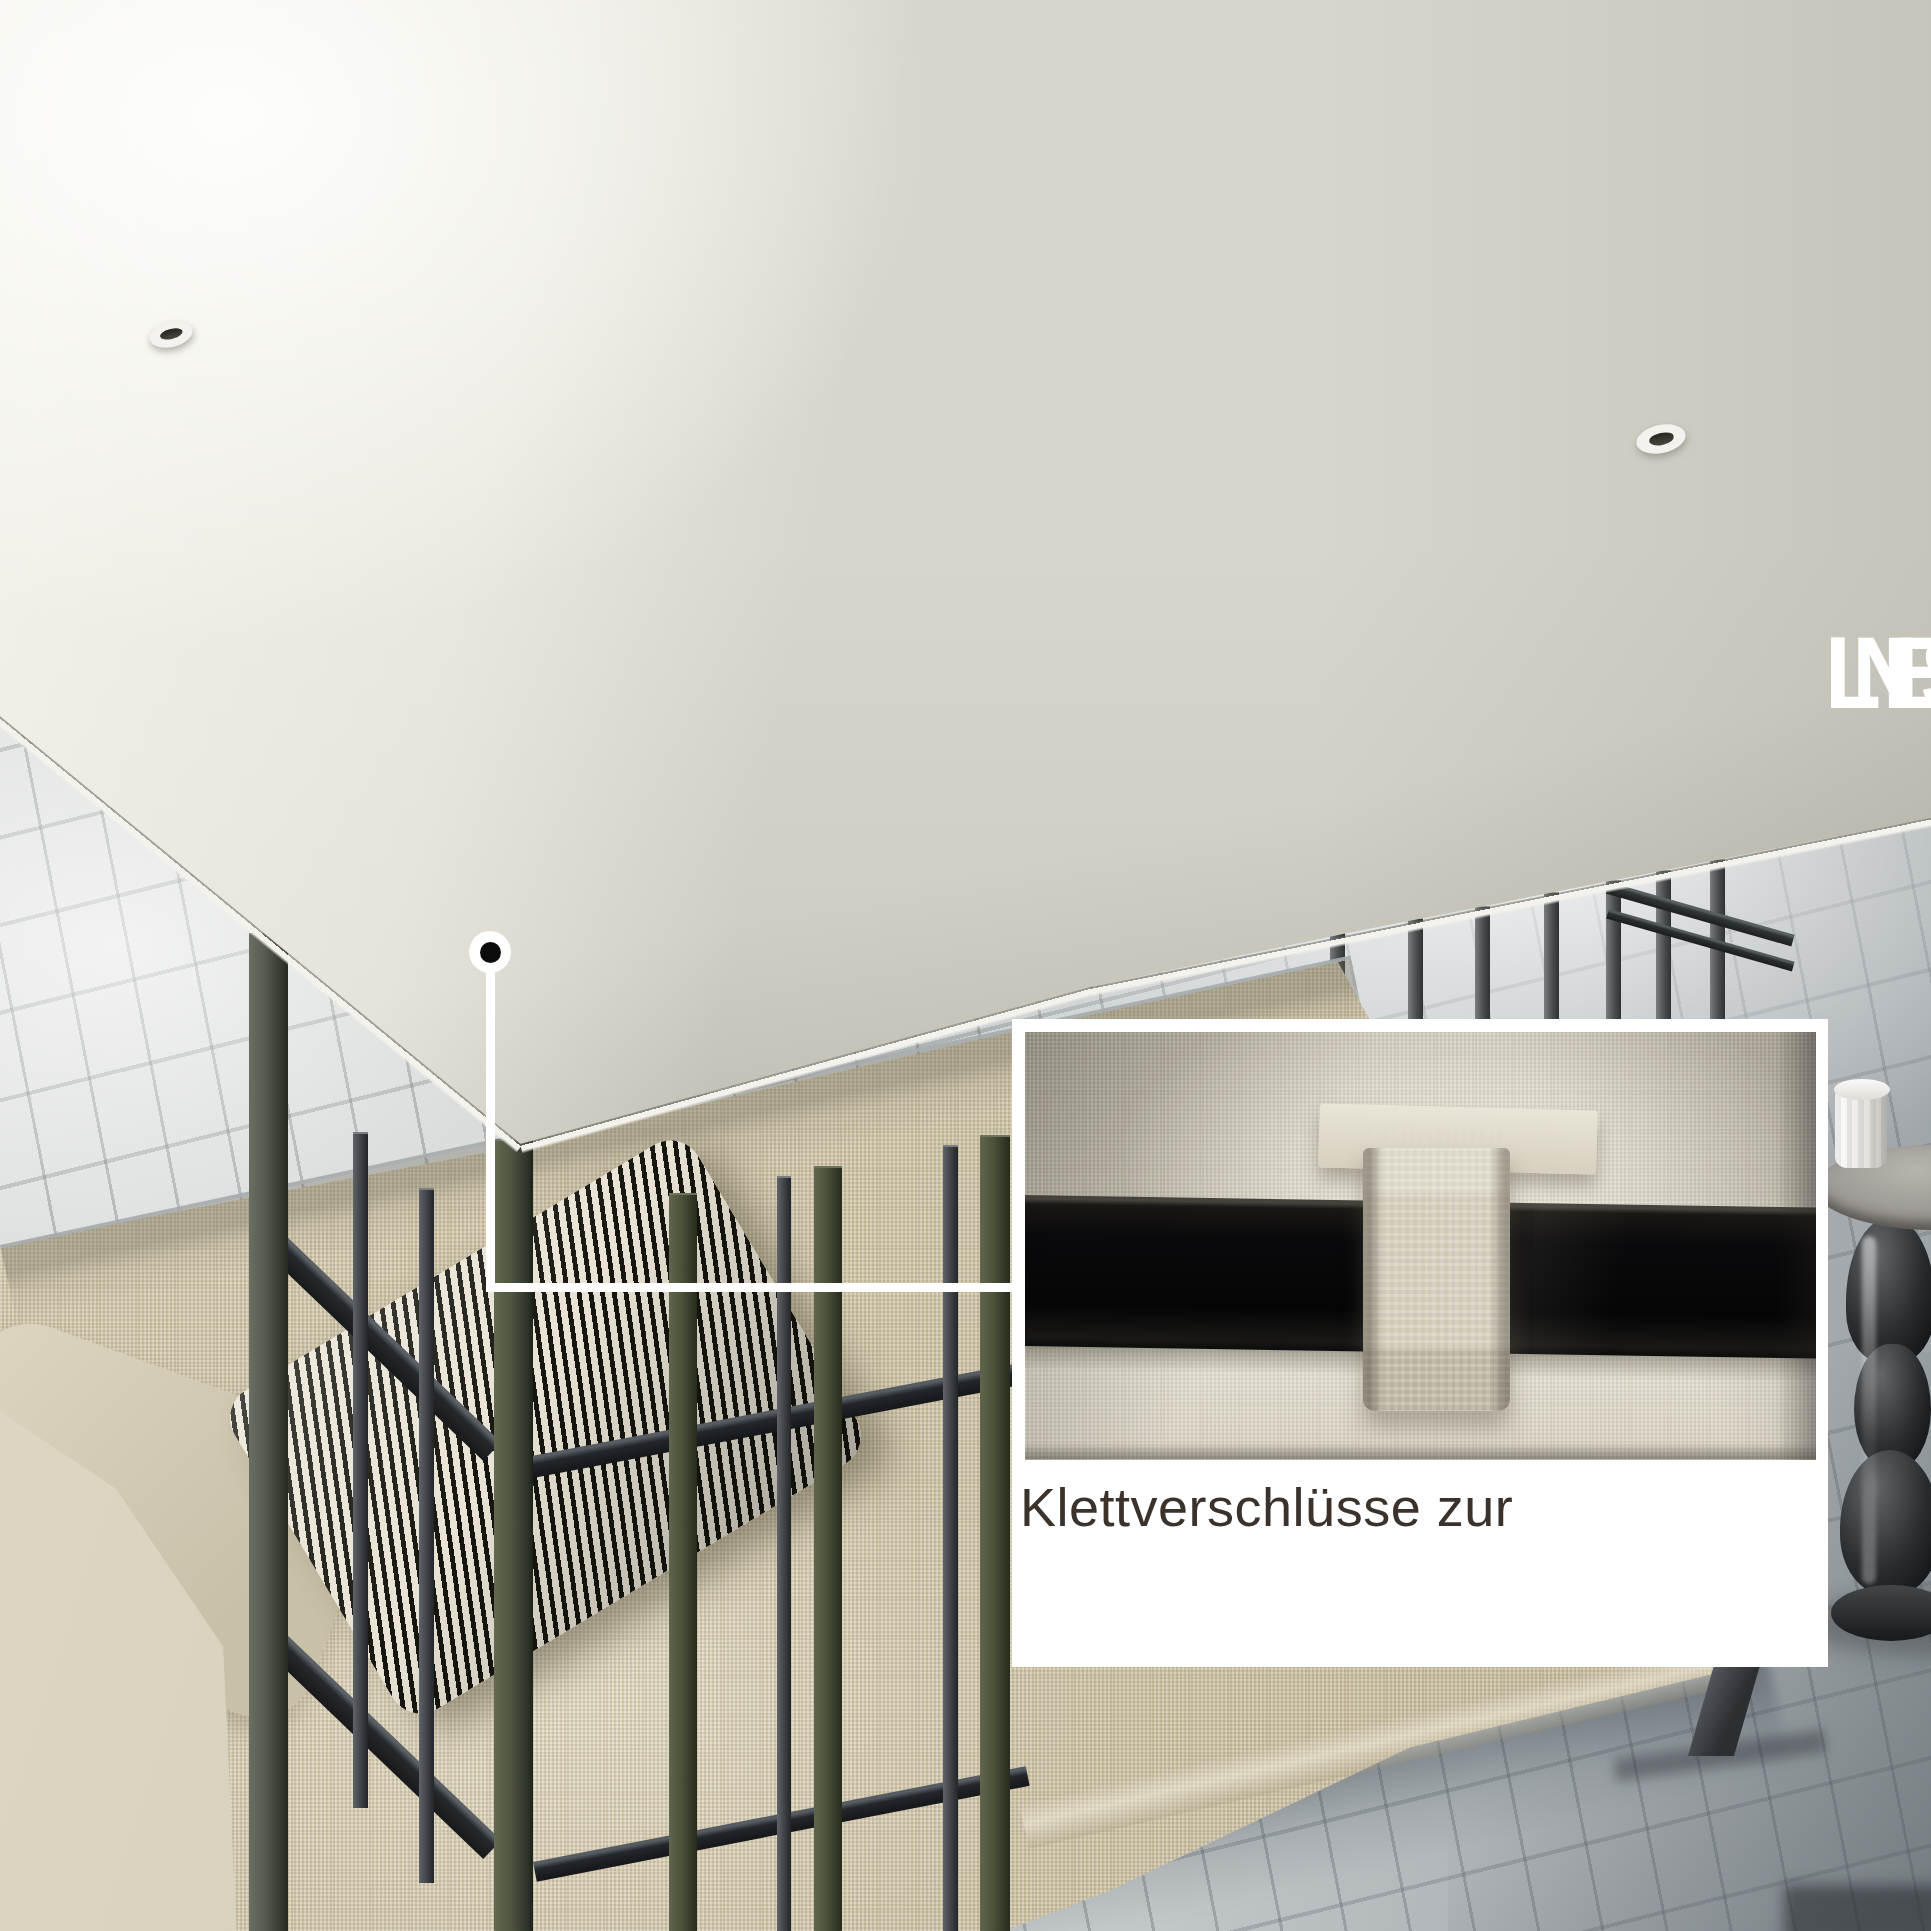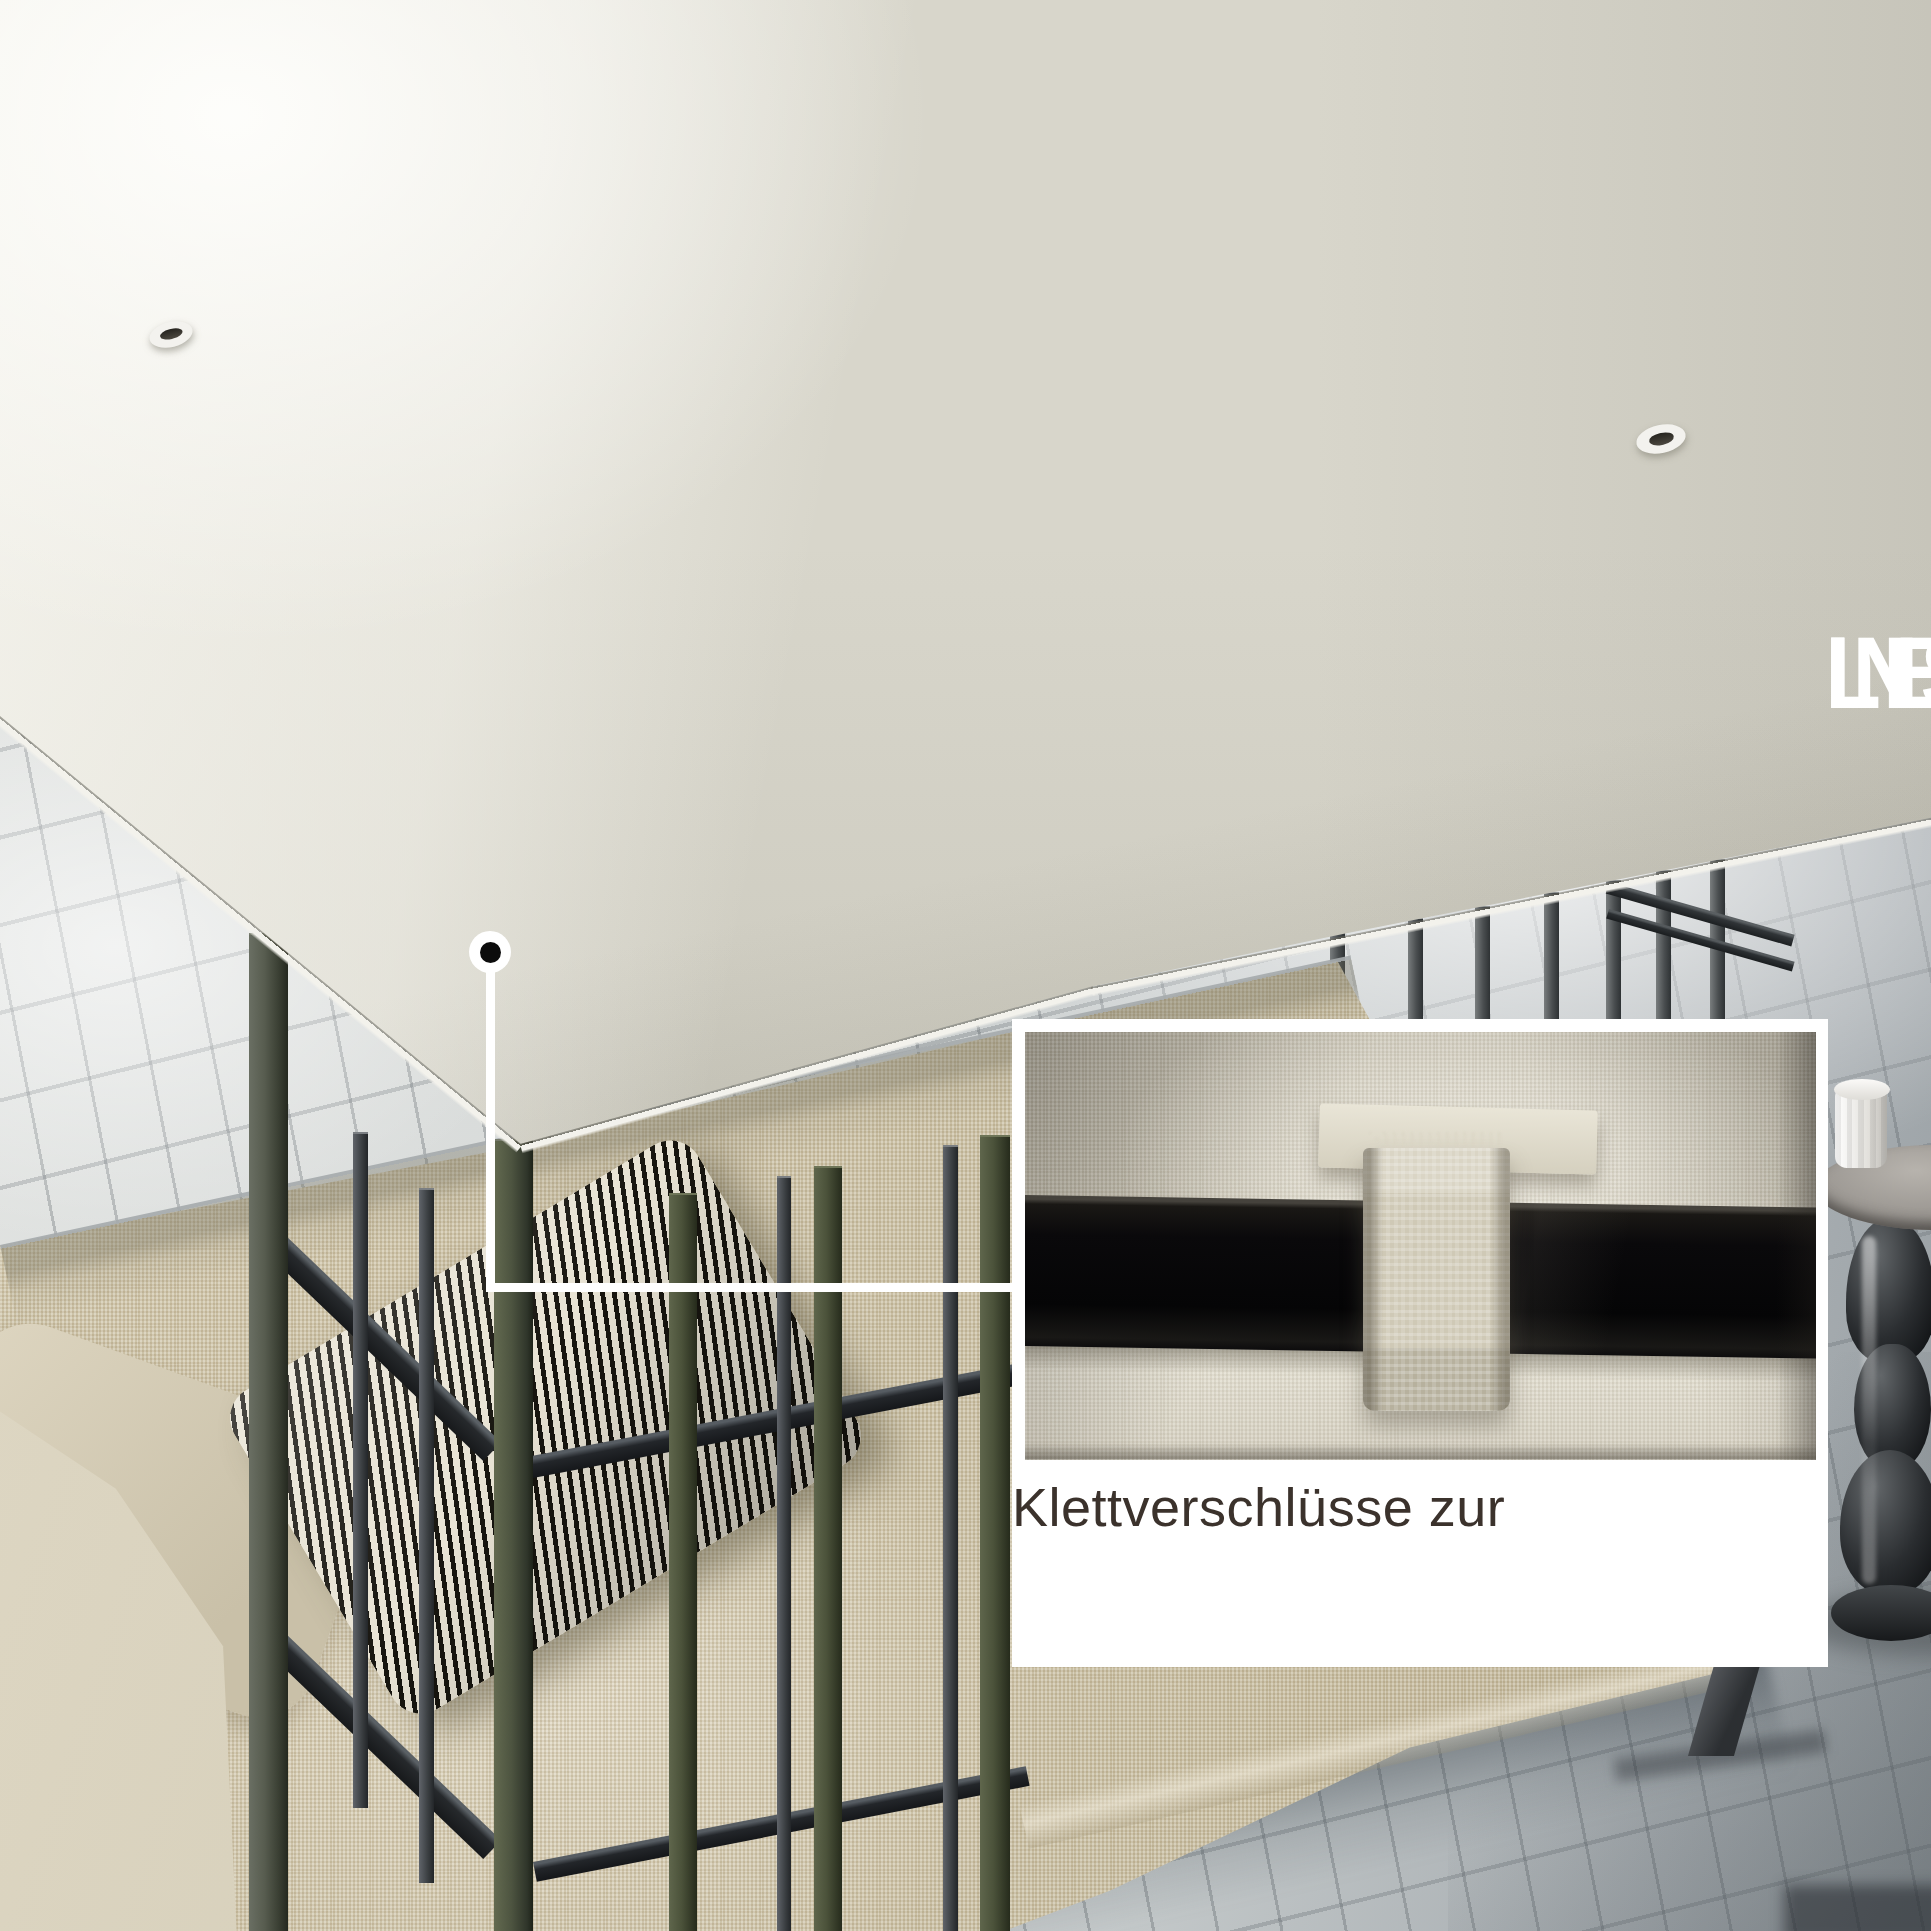--- a/index.html
+++ b/index.html
@@ -158,21 +158,21 @@
       repeating-linear-gradient(to right, rgba(255,255,255,.14) 0 3.9px, rgba(255,255,255,0) 3.9px 7.7px),
       linear-gradient(to bottom,#dad5c5 0 17%,#cfc9b6 17% 76%,#b7b19e 76% 100%);
     box-shadow:0 15.4px 21px rgba(95,90,76,.38);}
   .ph-strap-fuzz{left:344px;top:100px;width:135px;height:33px;filter:blur(1px);opacity:.95;
     background:repeating-radial-gradient(circle at 7.7px 7.7px, #dcd7c7 0 1.9px, rgba(220,215,199,0) 2.9px 8.7px);}
   .ph-right-shade{left:0;top:0;width:791px;height:428px;
     background:linear-gradient(to left, rgba(35,32,28,.38), rgba(35,32,28,0) 5%);}
   .ph-bottom-shade{left:0;top:412px;width:791px;height:15.4px;
     background:linear-gradient(to top, rgba(75,70,60,.38), rgba(75,70,60,0));}
   .caption{left:0;top:440px;width:816px;height:208px;text-align:right;
-    padding:21px 48px 0 0;color:#3b322c;font-size:54px;line-height:54px;letter-spacing:0.5px;}
+    padding:21px 48px 0 8px;color:#3b322c;font-size:54px;line-height:54px;letter-spacing:0.5px;}
 
   .tx{position:static;display:block;}
 </style>
 </head>
 <body>
 
 <div id="scene">
 
   <div class="pavement"></div>
   <div class="pave-dark-bl"></div>

